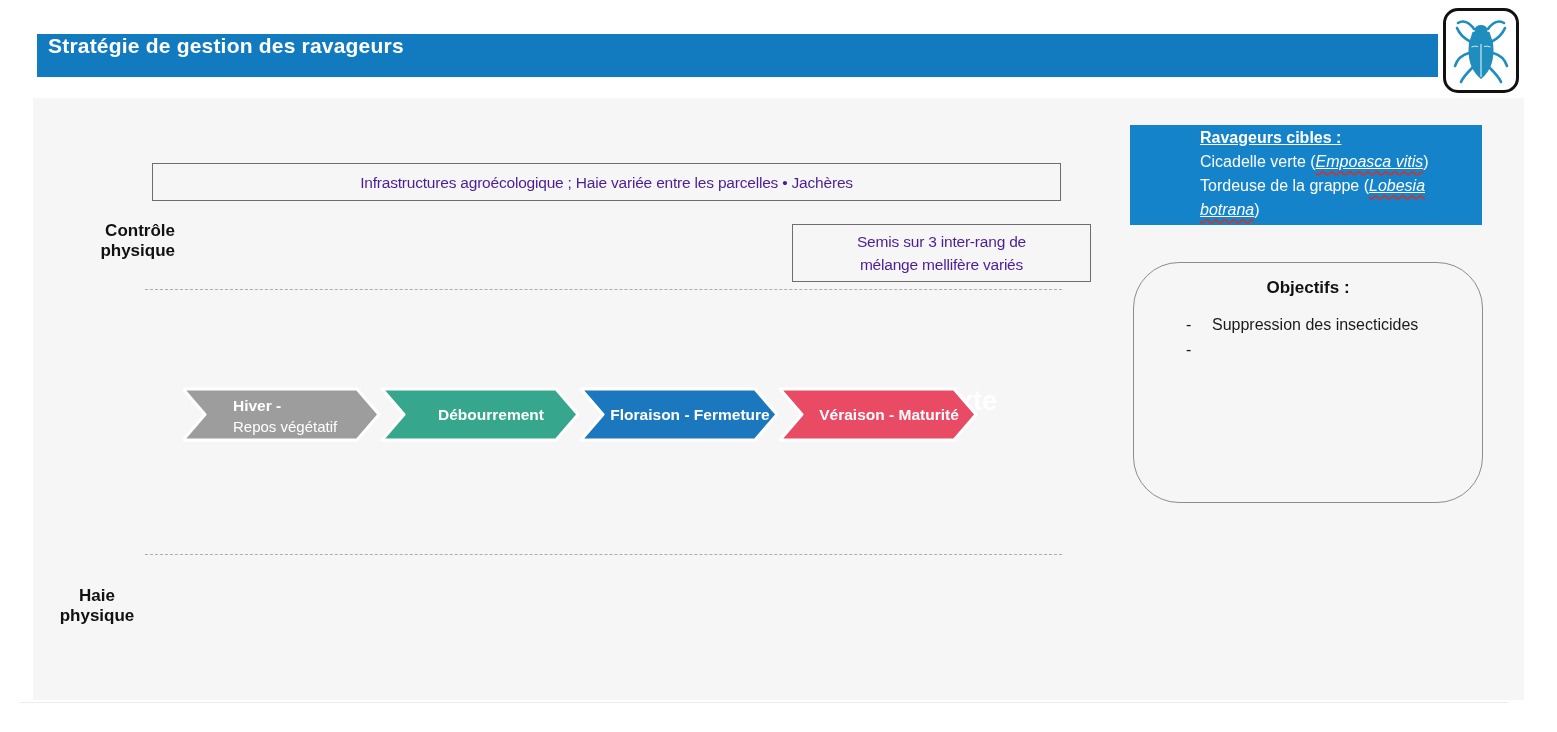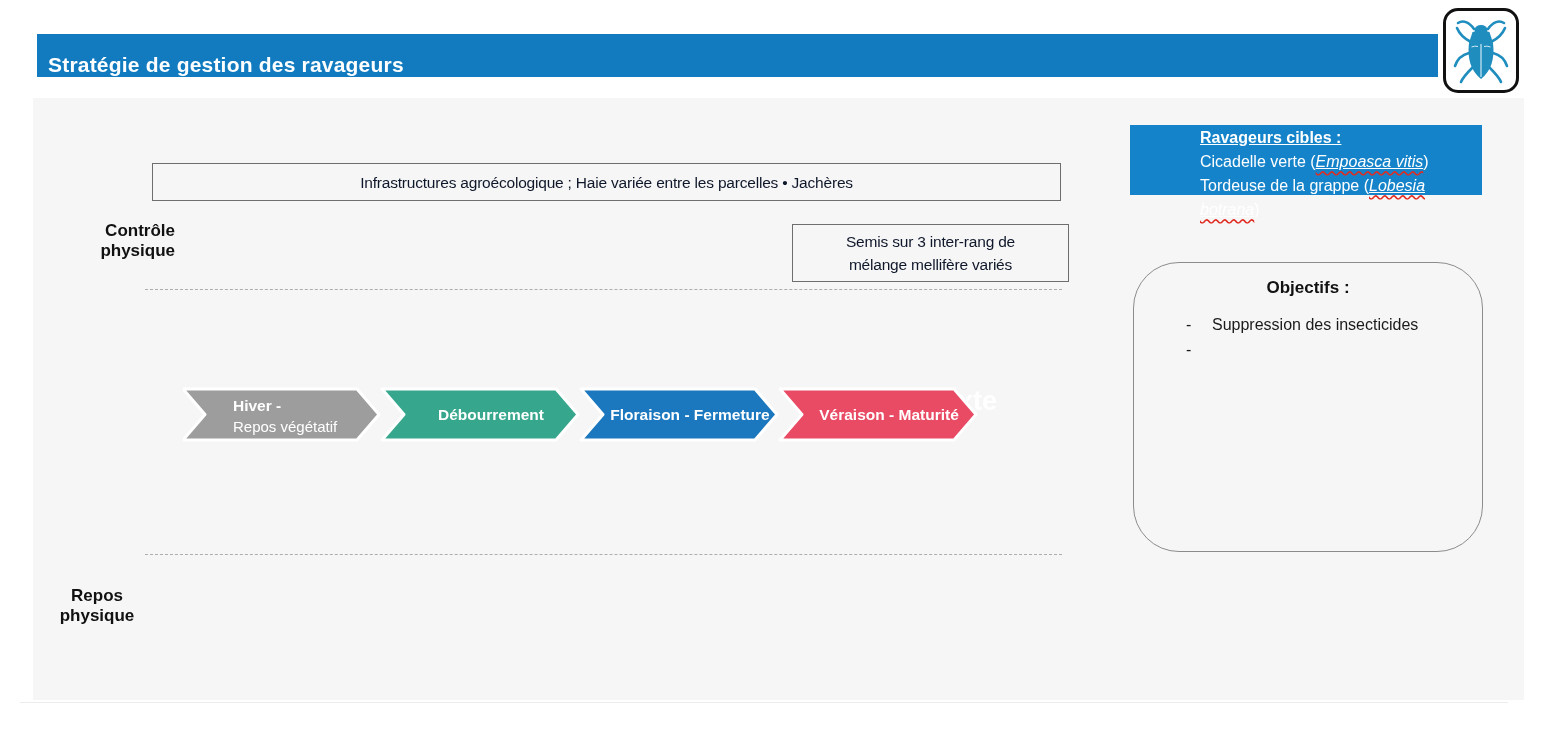--- a/index.html
+++ b/index.html
@@ -13,21 +13,21 @@
     overflow: hidden;
   }
 
   
   .header-bar {
     position: absolute;
     left: 37px; top: 34px;
     width: 1401px; height: 43px;
     background: #127BC0;
     display: flex;
-    align-items: flex-end;
+    align-items: flex-start;
     padding-left: 11px;
   }
   .header-title {
     color: #ffffff;
     font-size: 21px;
     font-weight: bold;
     letter-spacing: 0.2px;
   }
   .logo-box {
     position: absolute;
@@ -67,32 +67,32 @@
     line-height: 20px;
   }
   .row-label-cultural { left: 35px; top: 221px; text-align: right; }
   .row-label-physical { left: 27px; top: 586px; }
 
   
   .outline-box {
     position: absolute;
     border: 1px solid #6e6e6e;
     background: transparent;
-    color: #0f172a;
+    color: #4c1d95;
     font-size: 15.5px;
     display: flex;
     flex-direction: column;
     align-items: center;
     justify-content: center;
     text-align: center;
     line-height: 23px;
     letter-spacing: -0.2px;
   }
   .box-infra { left: 152px; top: 163px; width: 909px; height: 38px; }
-  .box-semis { left: 792px; top: 224px; width: 277px; height: 58px; }
+  .box-semis { left: 792px; top: 224px; width: 299px; height: 58px; }
 
   
   .dashed-line {
     position: absolute;
     left: 145px;
     width: 917px;
     height: 0;
     border-top: 1px dashed #ADADAD;
   }
   .dashed-1 { top: 289px; }
@@ -116,21 +116,21 @@
     z-index: 1;
     color: #ffffff;
     font-size: 27px;
     font-weight: 600;
   }
 
   
   .targets-box {
     position: absolute;
     left: 1130px; top: 125px;
-    width: 352px; height: 70px;
+    width: 352px; height: 100px;
     background: #1583C9;
     color: #ffffff;
     font-size: 16px;
     line-height: 24px;
     padding: 1px 14px 0 70px;
   }
   .targets-title {
     font-weight: bold;
     text-decoration: underline;
   }
@@ -138,21 +138,21 @@
   .latin-wavy {
     font-style: italic;
     text-decoration: underline wavy #E02B20;
     text-underline-offset: 3px;
   }
 
   
   .objectives-box {
     position: absolute;
     left: 1133px; top: 262px;
-    width: 350px; height: 290px;
+    width: 350px; height: 241px;
     border: 1px solid #8C8C8C;
     border-radius: 46px;
     background: transparent;
   }
   .objectives-title {
     margin-top: 15px;
     text-align: center;
     font-weight: bold;
     font-size: 17px;
     color: #111111;
@@ -202,21 +202,21 @@
     </svg>
   </div>
 
   <div class="panel"></div>
 
   <div class="row-label row-label-cultural">
     <div>Contrôle</div>
     <div>physique</div>
   </div>
   <div class="row-label row-label-physical">
-    <div>Repos</div>
+    <div>Haie</div>
     <div>physique</div>
   </div>
 
   <div class="outline-box box-infra">
     <div>Infrastructures agroécologique ; Haie variée entre les parcelles • Jachères</div>
   </div>
   <div class="outline-box box-semis">
     <div>Semis sur 3 inter-rang de</div>
     <div>mélange mellifère variés</div>
   </div>

